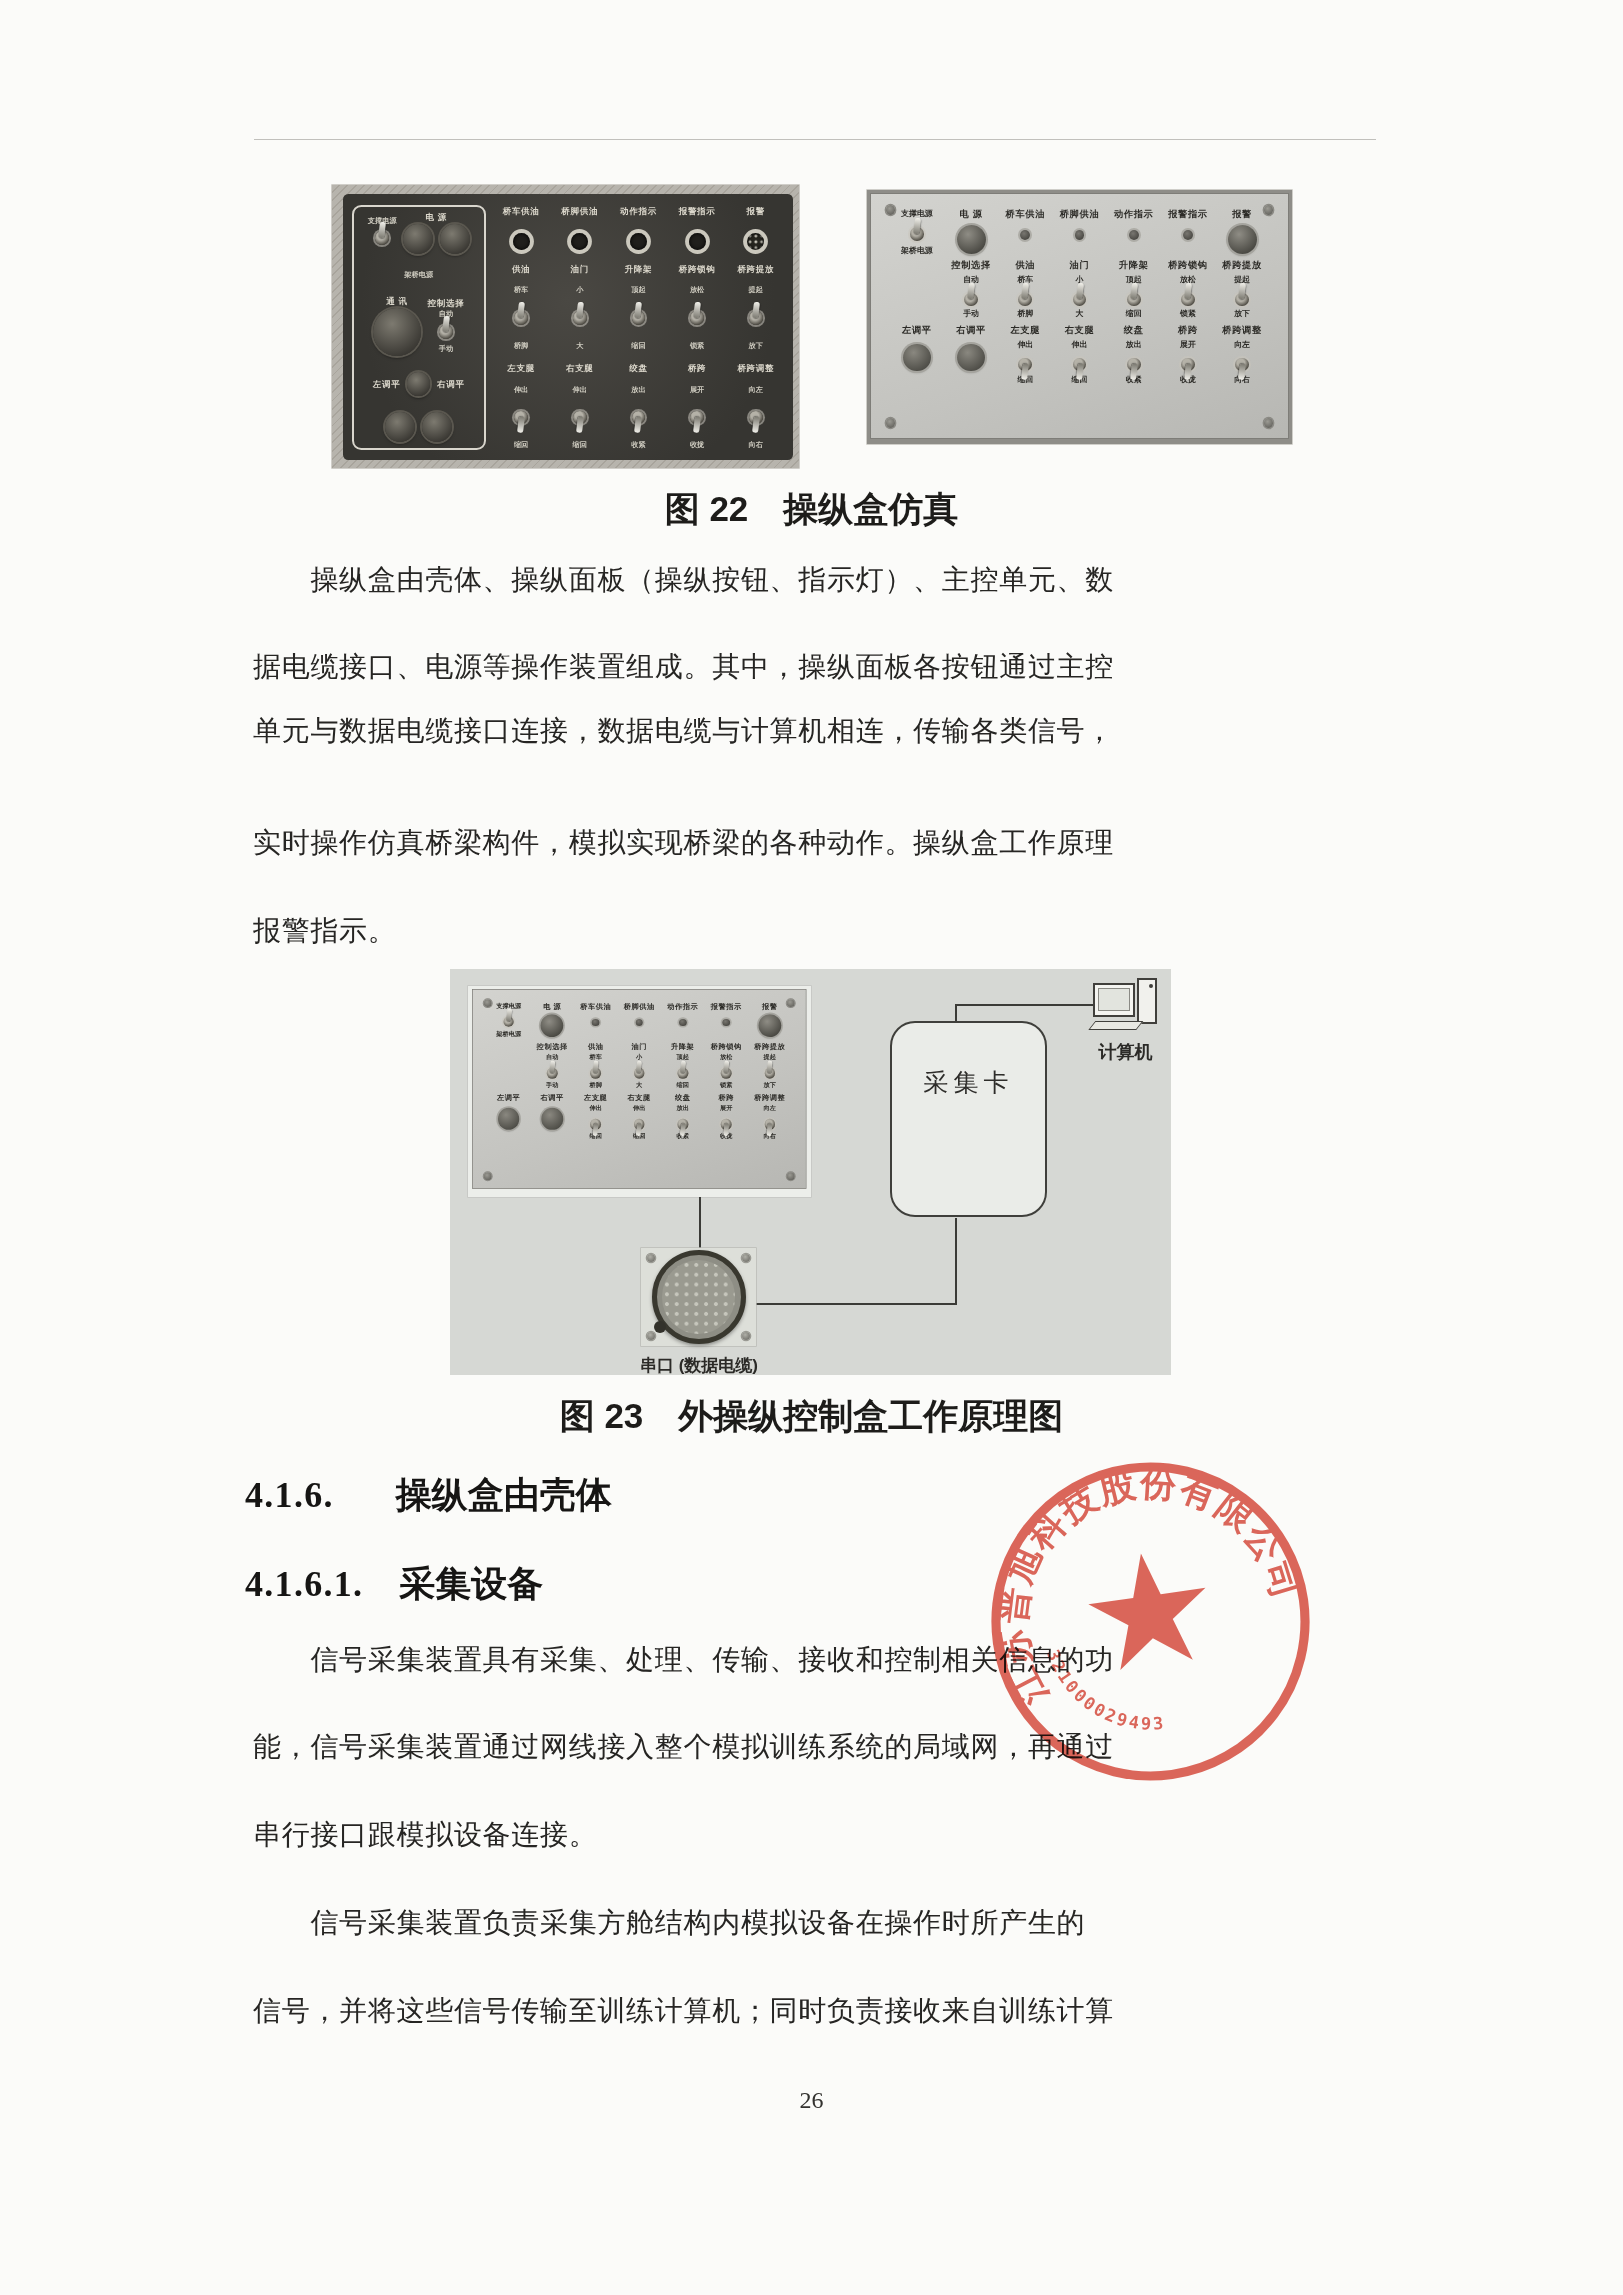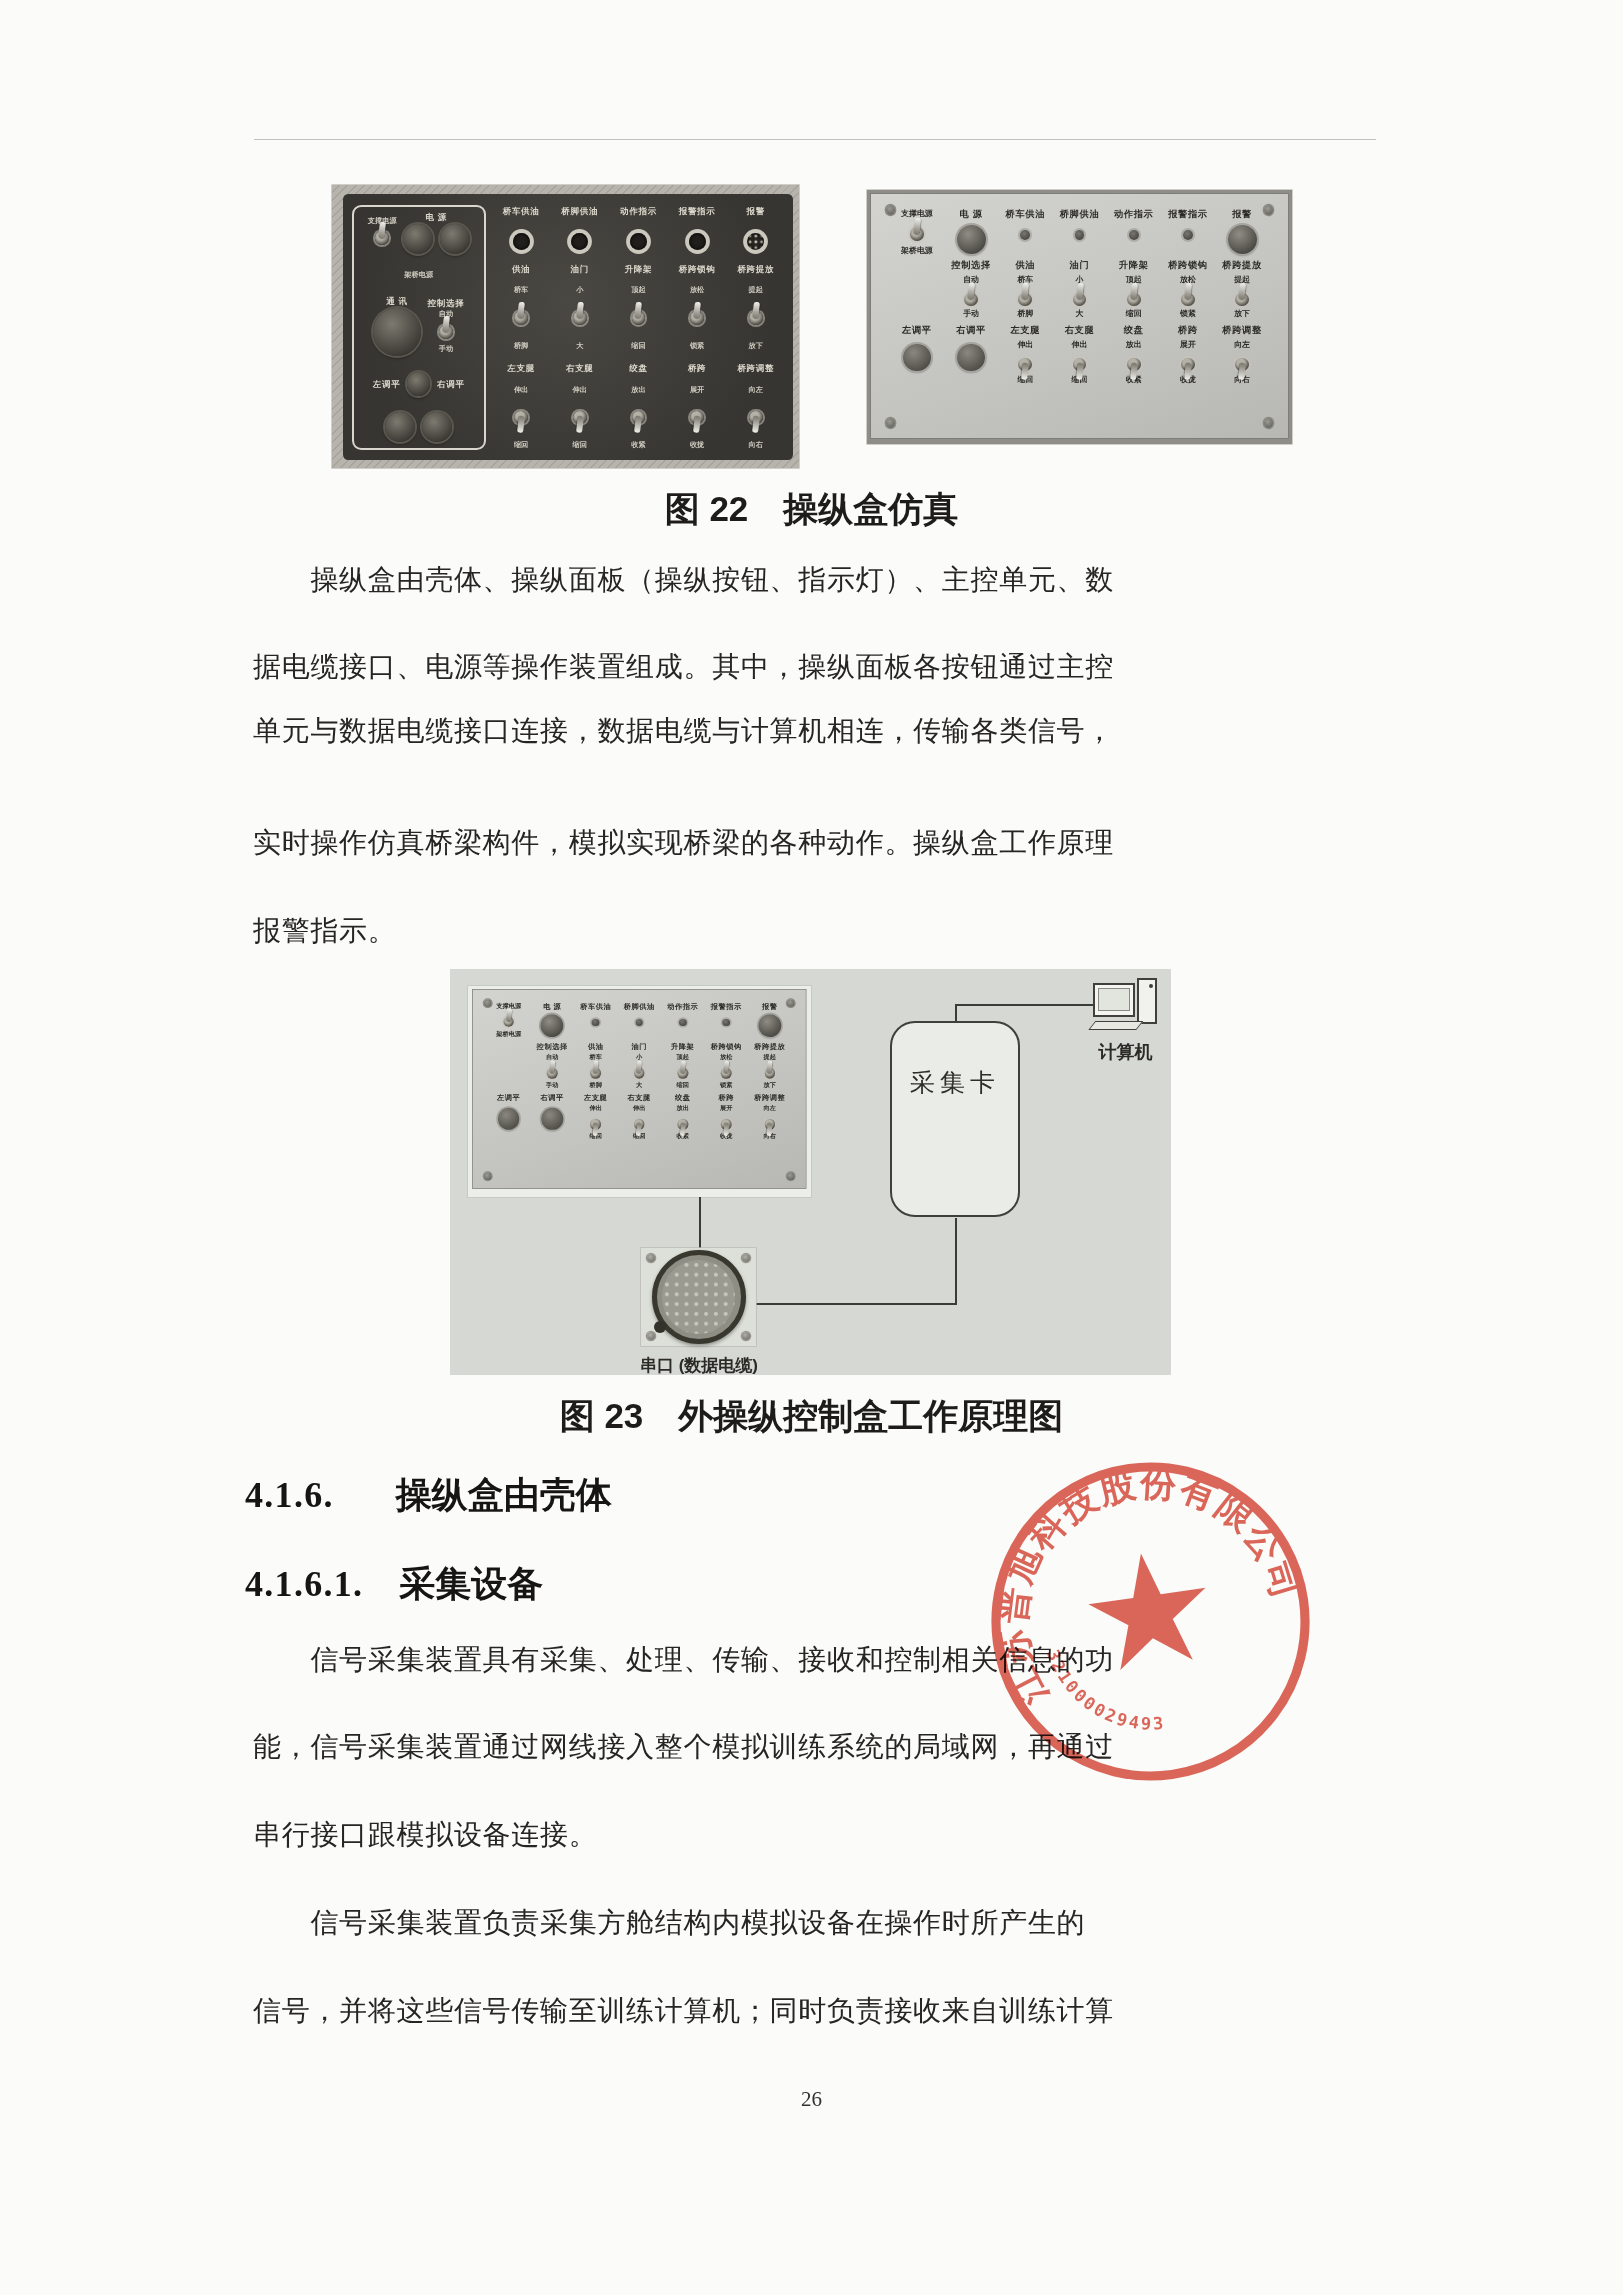--- a/index.html
+++ b/index.html
@@ -8,21 +8,21 @@
   
   .hairline{position:absolute;left:254px;top:139px;width:1122px;height:1.3px;background:#b3b1ac;opacity:.8;}
   
   .bline{position:absolute;left:253px;width:1153px;height:46px;font-size:28px;line-height:43px;
          letter-spacing:0.7px;white-space:nowrap;color:#262523;}
   .caption{position:absolute;left:0;width:1623px;text-align:center;
            font-family:"Liberation Sans","DejaVu Sans",sans-serif;font-weight:bold;font-size:35px;color:#1d1c1a;}
   .heading{position:absolute;left:245px;font-family:"Liberation Sans","DejaVu Sans",sans-serif;
            font-weight:bold;font-size:36px;color:#161514;white-space:nowrap;}
   .heading .hnum{font-family:"Liberation Serif","DejaVu Serif",serif;font-weight:bold;letter-spacing:1.3px;}
-  .pageno{position:absolute;left:0;top:2087px;width:1623px;text-align:center;font-size:21px;color:#33322f;}
+  .pageno{position:absolute;left:0;top:2087px;width:1623px;text-align:center;font-size:24px;color:#33322f;}
   
   .photo{position:absolute;box-shadow:0 0 0 0.7px #bdbbb5;}
   .photo1{left:332px;top:185px;width:467px;height:283px;
           background:repeating-linear-gradient(135deg,#b7b4ad 0 4.6px,#a8a49c 4.6px 5.9px);padding:0;}
   .panel-dark{position:absolute;left:10.5px;top:9.2px;right:6.5px;bottom:7.9px;border-radius:5.2px;
               background:radial-gradient(circle at 50% 40%,#4a4843 0%,#363531 75%);
               display:flex;gap:7.9px;padding:10.5px 9.2px;box-sizing:border-box;}
   .dleft{width:134px;border:2px solid #d9d6cd;border-radius:9.2px;padding:5.2px 3.9px;box-sizing:border-box;
          display:flex;flex-direction:column;justify-content:space-between;align-items:center;}
   .dright{flex:1;display:flex;justify-content:space-between;padding-top:1.3px;}
@@ -75,21 +75,21 @@
   .ind{width:9.8px;height:9.8px;border-radius:50%;margin-top:6.5px;
        background:radial-gradient(circle at 40% 35%,#787670,#393833);box-shadow:0 0 0 2px #adaca6;}
   .panel-light .tog{margin-top:5.2px;}
   
   .diagram{position:absolute;left:450px;top:969px;width:721px;height:406px;background:#d6d8d4;}
   .mini-wrap{position:absolute;left:18.3px;top:17px;width:343px;height:211px;background:#eceeea;
              box-shadow:0 0 0 0.7px #c2c4c0;}
   .mini-inner{position:absolute;left:3.9px;top:3.3px;width:425px;height:254px;
               transform:scale(0.787);transform-origin:0 0;}
   .dline{position:absolute;background:#3b3b37;}
-  .cardbox{position:absolute;left:440px;top:52px;width:130px;height:196px;border:2px solid #3f3f3b;
+  .cardbox{position:absolute;left:440px;top:52px;width:157px;height:196px;border:2px solid #3f3f3b;
            border-radius:25px;background:#eaece8;box-sizing:border-box;}
   .cardbox span{display:block;margin-top:43px;text-align:center;font-size:25px;letter-spacing:5.2px;
            font-family:"Liberation Sans","DejaVu Sans",sans-serif;color:#2e2d2a;}
   .computer{position:absolute;left:638px;top:9.2px;width:73px;height:60px;}
   .cp-tower{position:absolute;right:3.9px;top:0;width:15.7px;height:42px;background:#f1f1ed;border:2px solid #403f3b;}
   .cp-tower::after{content:'';position:absolute;right:2.6px;top:3.9px;width:3.9px;height:3.9px;border-radius:50%;background:#403f3b;}
   .cp-mon{position:absolute;left:5.2px;top:5.2px;width:38px;height:30px;background:#f4f4f0;border:2px solid #403f3b;}
   .cp-scr{position:absolute;left:3.3px;top:2.6px;right:3.3px;bottom:3.9px;background:#e2e4de;border:0.7px solid #8a8a84;}
   .cp-kb{position:absolute;left:3.9px;top:43px;width:46px;height:6.5px;background:#e8e8e2;border:1.3px solid #403f3b;
          transform:skewX(-38deg);}

